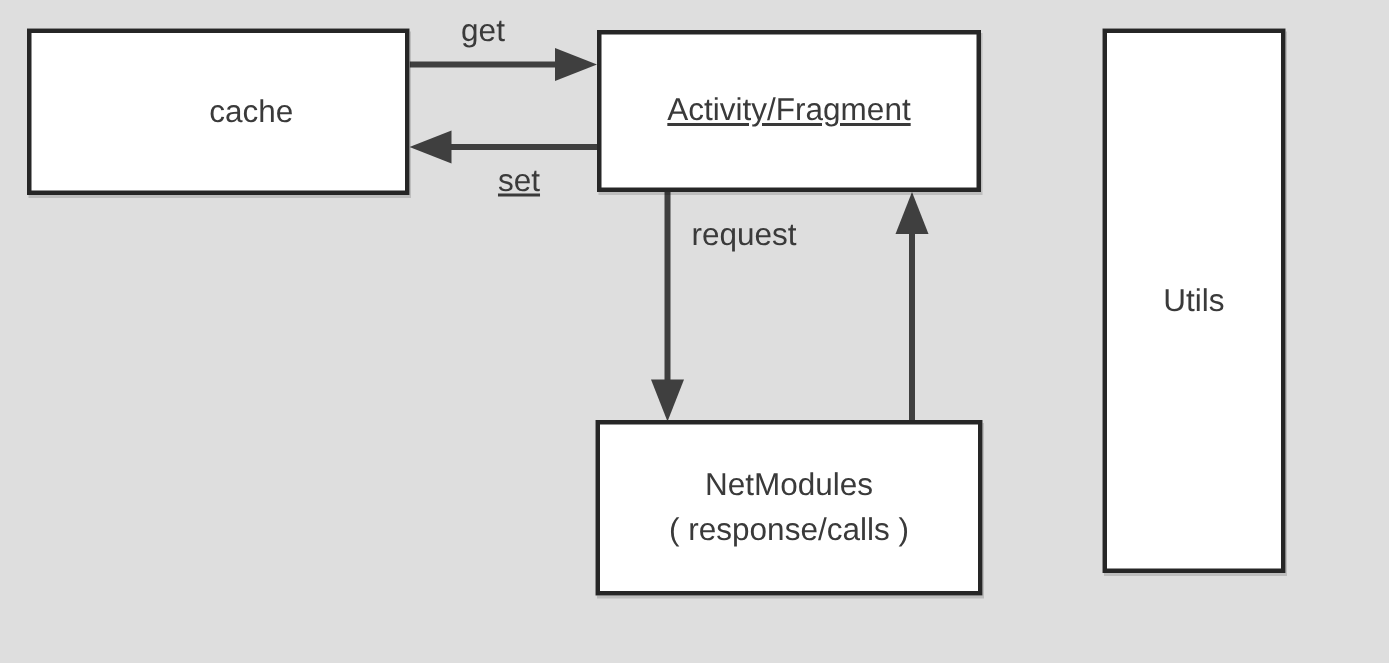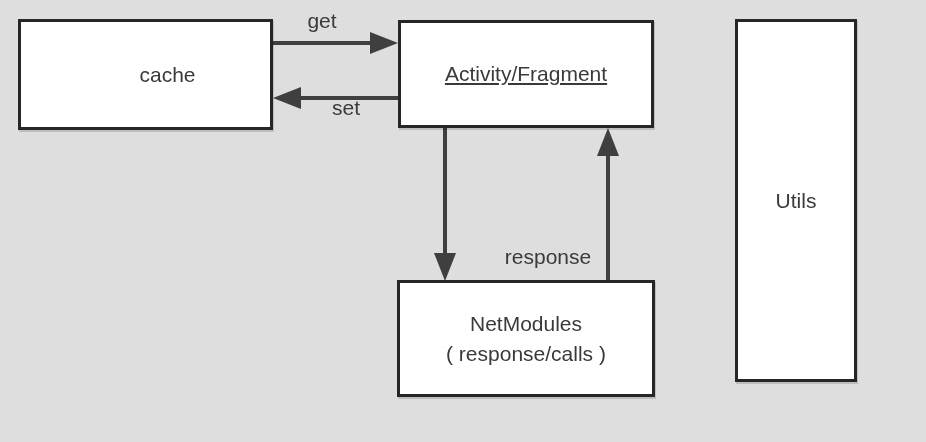--- a/index.html
+++ b/index.html
@@ -42,21 +42,21 @@
     pointer-events: none;
   }
   .edge-label {
     position: absolute;
     font-size: 21px;
     color: #3a3a3a;
     white-space: nowrap;
     transform: translate(-50%, -50%);
   }
   .label-get      { left: 322px; top: 21px;  }
-  .label-set      { left: 346px; top: 108px; }
+  .label-set      { left: 346px; top: 121px; text-decoration: underline; }
   .label-request  { left: 496px; top: 157px; }
   .label-response { left: 548px; top: 257px; }
 </style>
 </head>
 <body>
 
 <div class="canvas">
 
   <svg class="edges-svg" viewBox="0 0 926 442" xmlns="http://www.w3.org/2000/svg">
 
@@ -93,15 +93,15 @@
     <span>NetModules</span>
     <span>( response/calls )</span>
   </div>
 
   <div class="node node-utils">
     <span>Utils</span>
   </div>
 
   <div class="edge-label label-get">get</div>
   <div class="edge-label label-set">set</div>
-  <div class="edge-label label-response">response</div>
+  <div class="edge-label label-request">request</div>
 
 </div>
 
 </body></html>

